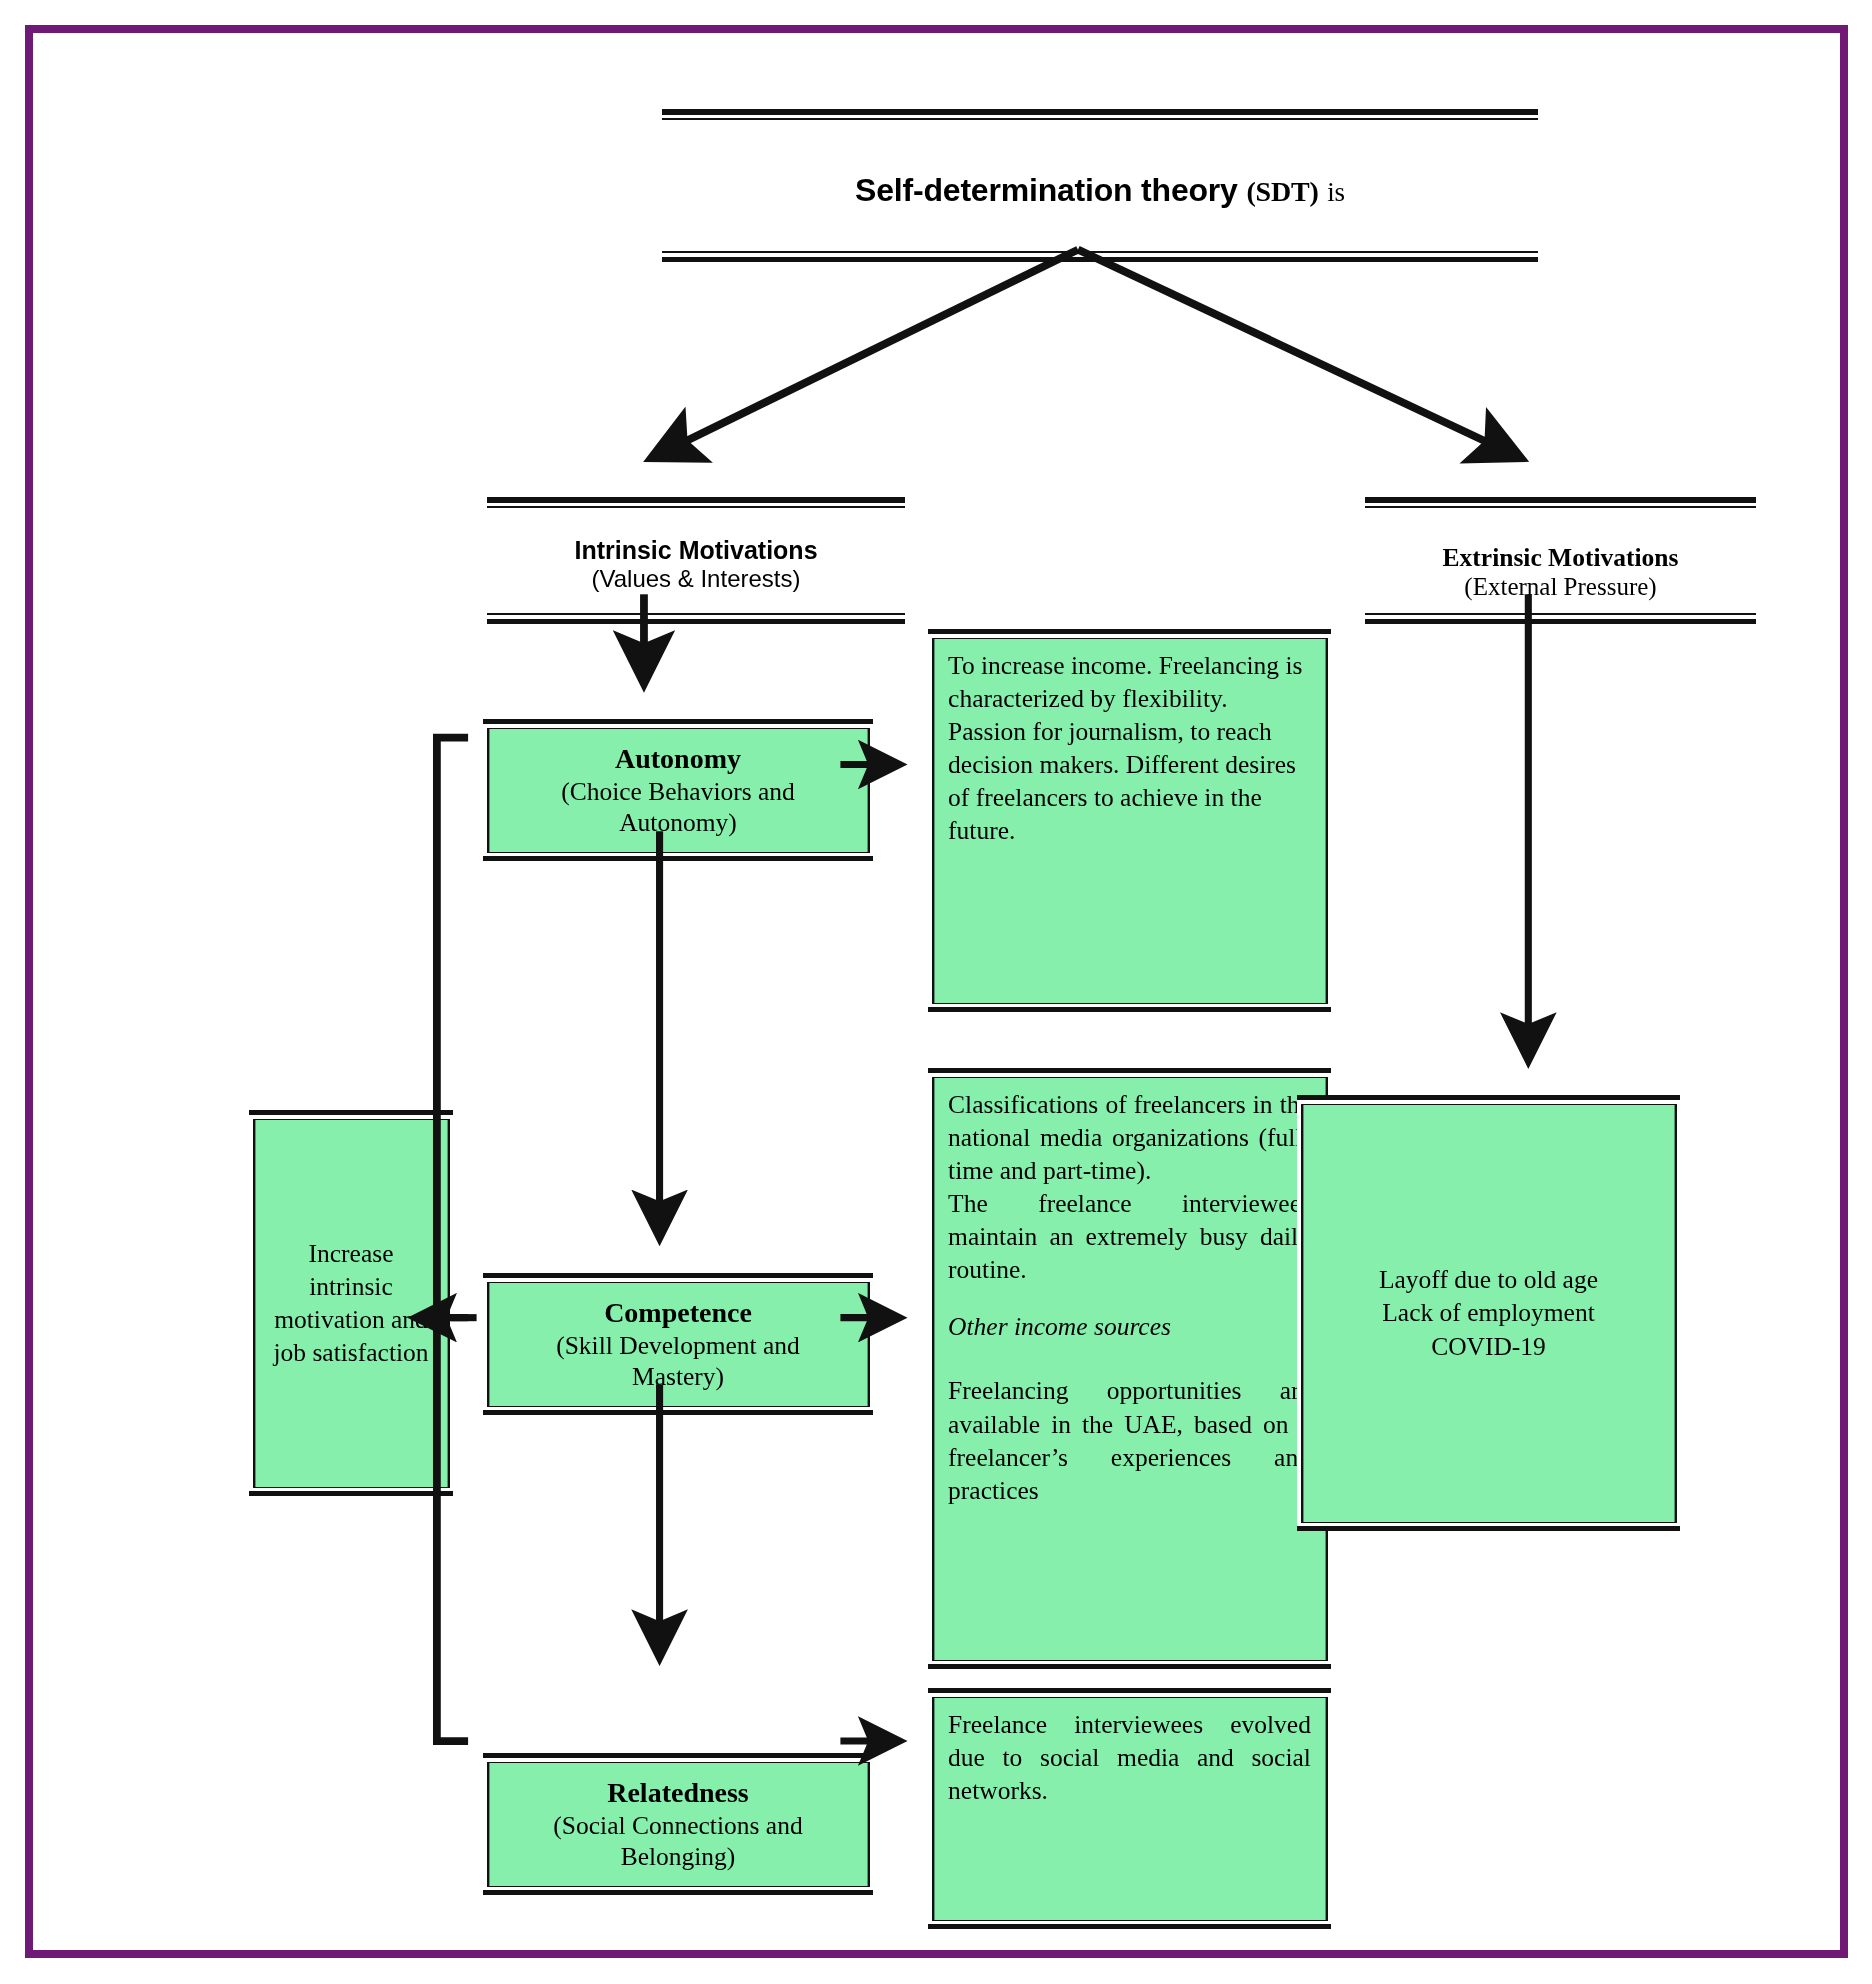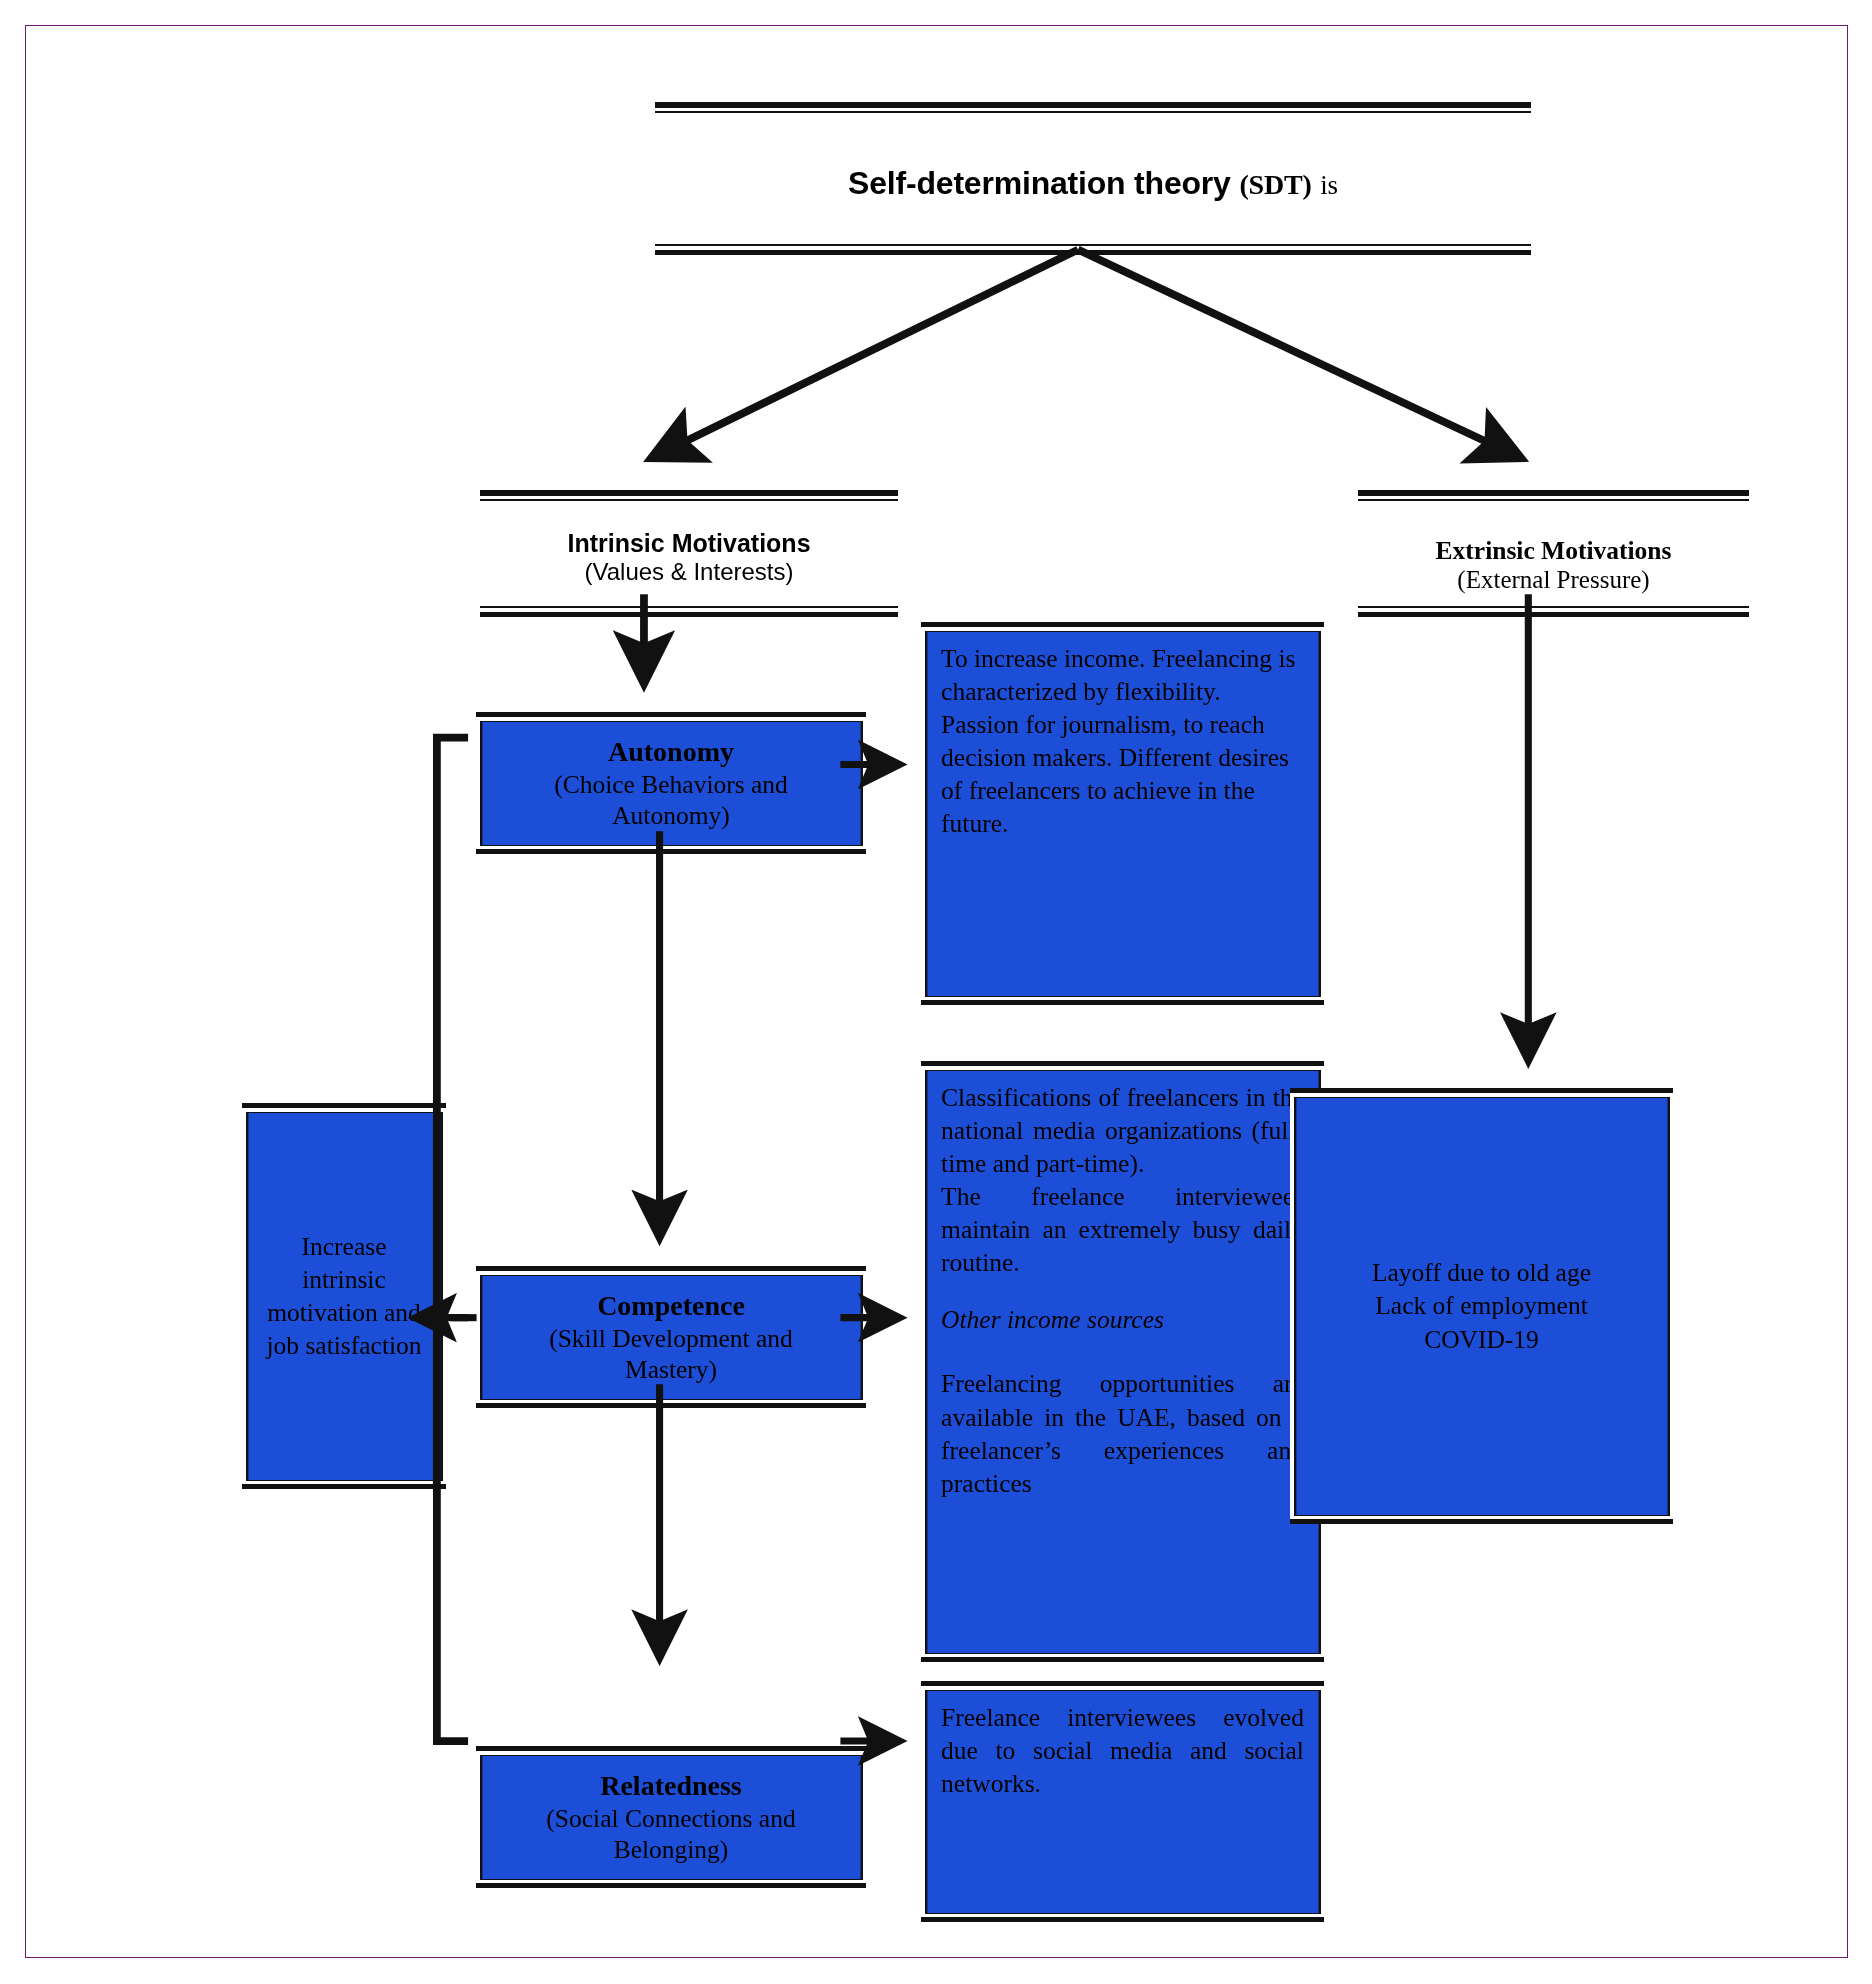--- a/index.html
+++ b/index.html
@@ -1,35 +1,35 @@
 <!DOCTYPE html>
 <html style="font-size:11.3px"><head>
 <meta charset="utf-8">
 <style>
   html,body{margin:0;padding:0;background:#ffffff;}
   body{width:1873px;height:1985px;position:relative;overflow:hidden;
        font-family:"Liberation Serif", serif;color:#000;}
 
   #frame{position:absolute;left:25px;top:25px;width:1823px;height:1933px;
-         border:1px solid #701a75;box-sizing:border-box;}
+         border:8px solid #701a75;box-sizing:border-box;}
 
   .abs{position:absolute;box-sizing:border-box;}
 
   
   .rule-top, .rule-bot{position:absolute;left:0;right:0;height:0;}
   .rule-top::before,.rule-bot::before{content:"";position:absolute;left:0;right:0;top:0;height:5.7px;background:#111;}
   .rule-top::after,.rule-bot::after{content:"";position:absolute;left:0;right:0;top:9.2px;height:2.1px;background:#111;}
   .rule-bot::before{top:0;height:2.1px;}
   .rule-bot::after{top:5.7px;height:5.7px;}
   .dbox-outer{position:absolute;background:#fff;}
   .dbox-outer::before{content:"";position:absolute;left:0;right:0;top:0;height:5px;background:#111;}
   .dbox-outer::after{content:"";position:absolute;left:0;right:0;bottom:0;height:5px;background:#111;}
   .dbox-inner{position:absolute;left:3.5px;right:3.5px;top:8.5px;bottom:8.5px;
               border:1.4px solid #111;box-shadow:inset 2.1px 0 0 -0.7px #111, inset -2.1px 0 0 -0.7px #111;
-              background:#1d4ed8;box-sizing:border-box;}
+              background:#86efac;box-sizing:border-box;}
 
   .ctr{display:flex;flex-direction:column;align-items:center;justify-content:center;
        width:100%;height:100%;text-align:center;box-sizing:border-box;}
   .padbox{padding:10px 15.6px;box-sizing:border-box;width:100%;height:100%;}
 
   .hdr-l1{font-family:"Liberation Sans", sans-serif;font-size:32px;font-weight:bold;letter-spacing:-0.2px;}
   .hdr-l1 .sc{font-family:"Liberation Serif", serif;font-size:28px;font-weight:bold;}
   .hdr-l1 .is{font-family:"Liberation Serif", serif;font-size:27px;font-weight:normal;}
   .hdr-l2{font-family:"Liberation Serif", serif;font-size:27px;margin-top:11.3px;}
 

